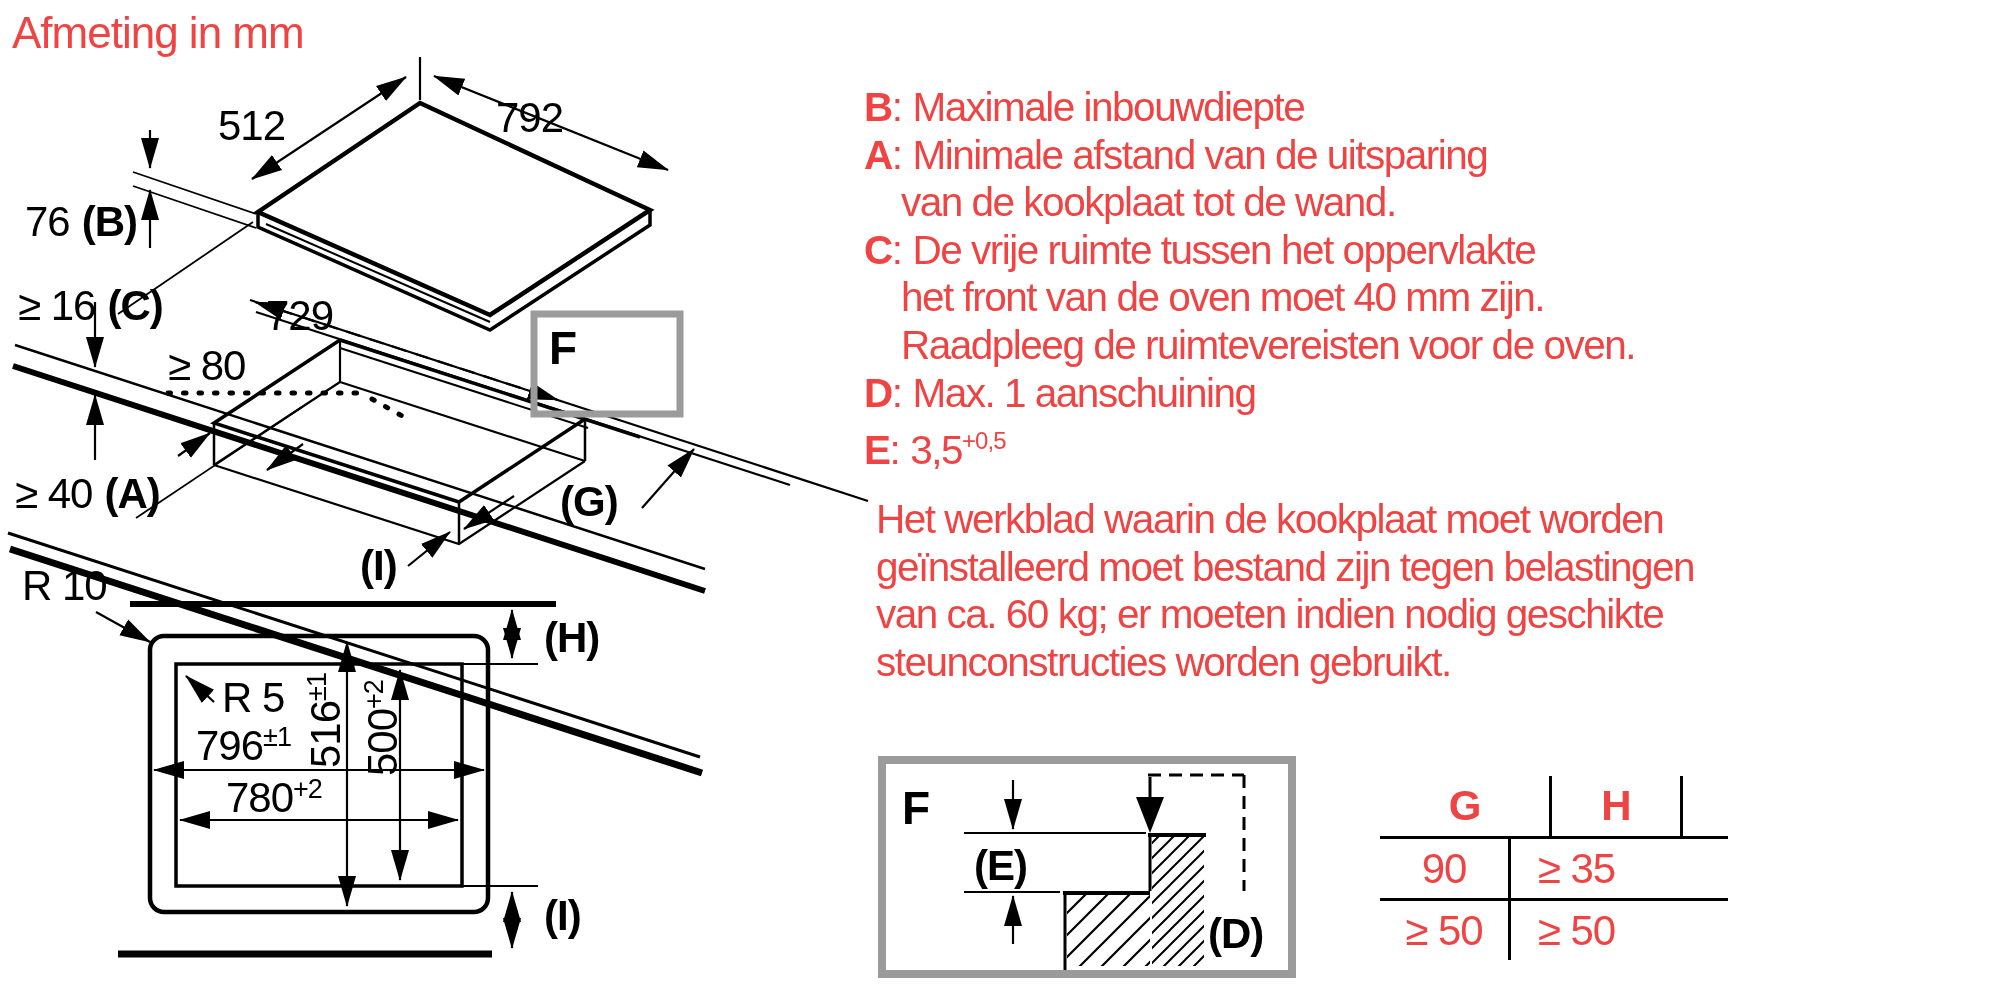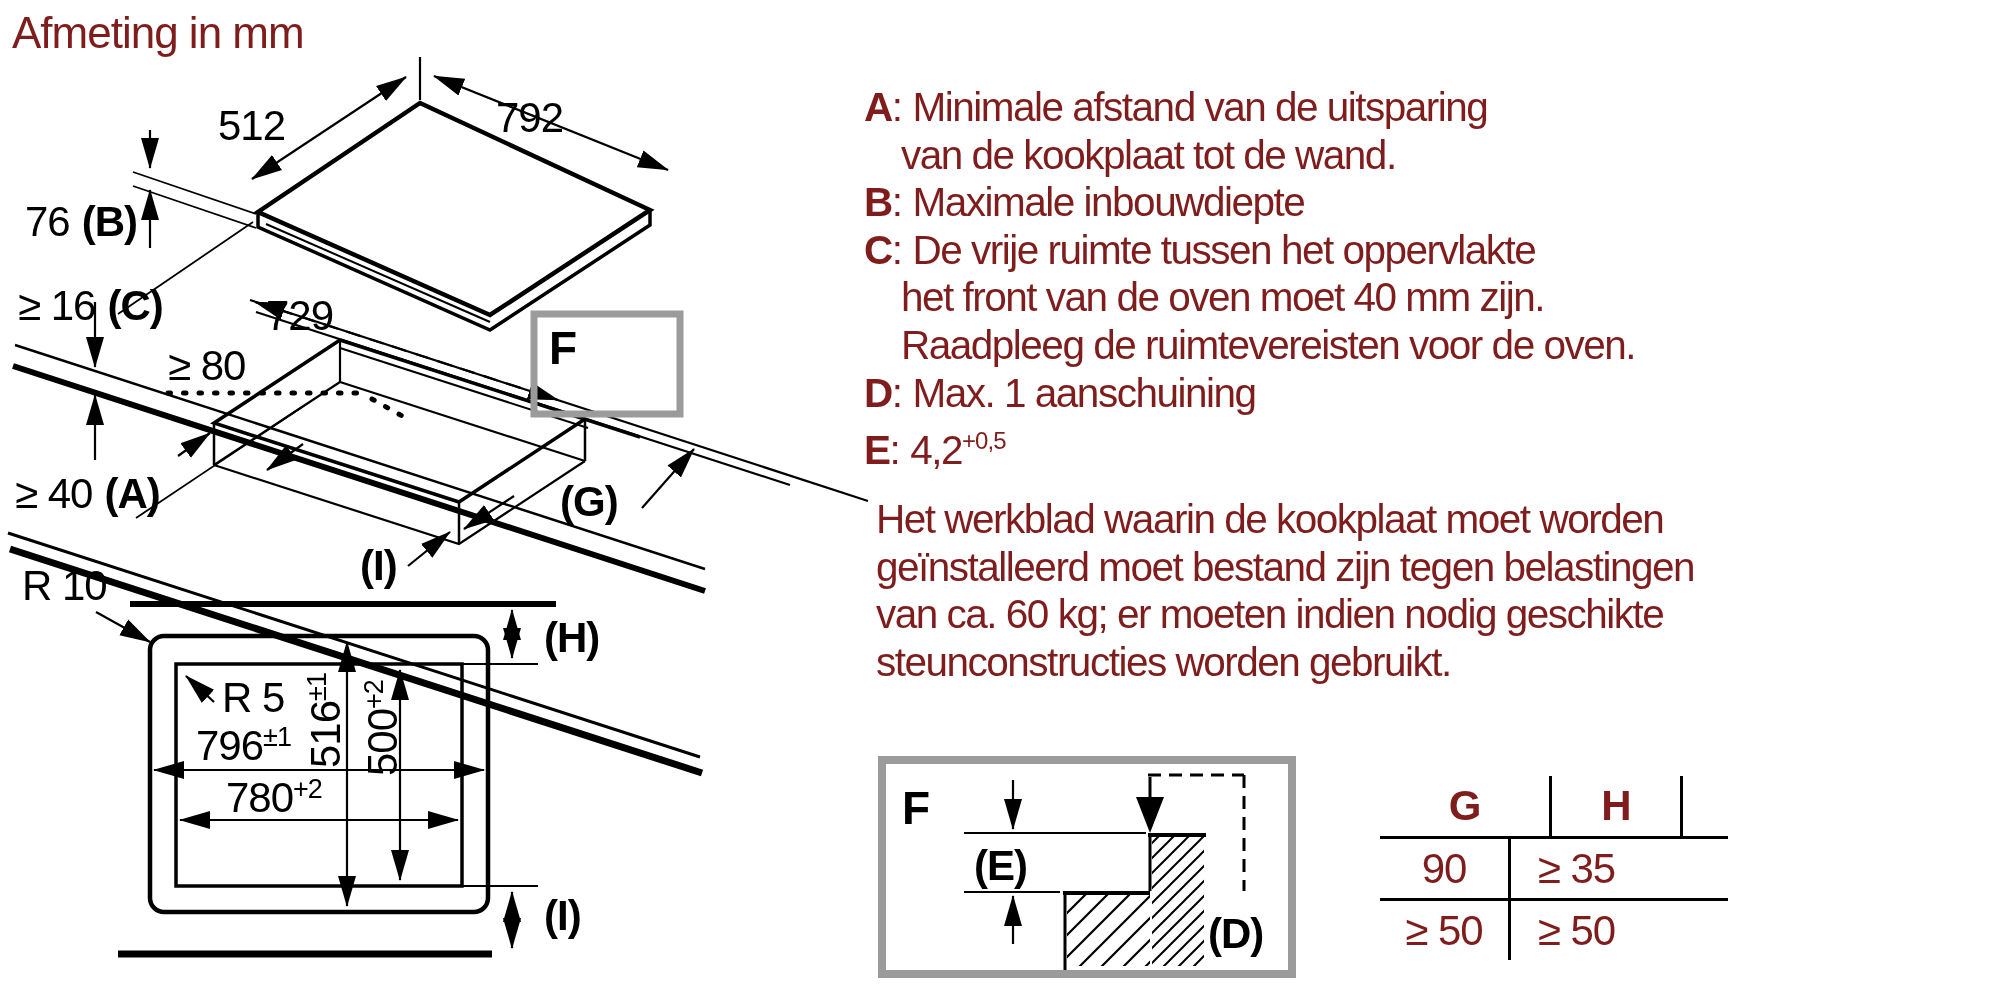--- a/index.html
+++ b/index.html
@@ -1,17 +1,17 @@
 <!DOCTYPE html>
 <html><head>
 <meta charset="utf-8">
 <style>
   html,body{margin:0;padding:0;background:#fff;}
   .page{position:relative;width:1728px;height:1000px;background:#fff;overflow:hidden;
-        font-family:"Liberation Sans",sans-serif;color:#7f1d1d;}
+        font-family:"Liberation Sans",sans-serif;color:#ef4444;}
   .title{position:absolute;left:12px;top:8px;font-size:44px;letter-spacing:-1px;}
   svg text{font-family:"Liberation Sans",sans-serif;font-size:42px;fill:#000;letter-spacing:-1px;}
   svg text.b{font-weight:bold;}
   svg .big{font-size:46px;font-weight:bold;}
   .legend{position:absolute;left:864px;top:84px;width:880px;font-size:40.5px;
           letter-spacing:-1.5px;line-height:47.6px;}
   .lg-item{padding-left:37px;}
   .lg-first{display:block;text-indent:-37px;}
   .lg-cont{display:block;}
   .lg-key{font-weight:bold;}
@@ -182,36 +182,36 @@
         <line x1="1150" y1="777" x2="1150" y2="797" stroke-width="3"></line>
       </g>
       <polygon points="1136,797 1164,797 1150,833" fill="#000"></polygon>
       <text x="1208" y="948" class="b">(D)</text>
     </g>
   </svg>
 
   
   <div class="legend">
     <div class="lg-item">
+      <span class="lg-first"><span class="lg-key">B</span><span class="lg-colon">:</span><span>Maximale inbouwdiepte</span></span>
+    </div>
+    <div class="lg-item">
       <span class="lg-first"><span class="lg-key">A</span><span class="lg-colon">:</span><span>Minimale afstand van de uitsparing</span></span>
       <span class="lg-cont">van de kookplaat tot de wand.</span>
-    </div>
-    <div class="lg-item">
-      <span class="lg-first"><span class="lg-key">B</span><span class="lg-colon">:</span><span>Maximale inbouwdiepte</span></span>
     </div>
     <div class="lg-item">
       <span class="lg-first"><span class="lg-key">C</span><span class="lg-colon">:</span><span>De vrije ruimte tussen het oppervlakte</span></span>
       <span class="lg-cont">het front van de oven moet 40 mm zijn.</span>
       <span class="lg-cont">Raadpleeg de ruimtevereisten voor de oven.</span>
     </div>
     <div class="lg-item">
       <span class="lg-first"><span class="lg-key">D</span><span class="lg-colon">:</span><span>Max. 1 aanschuining</span></span>
     </div>
     <div class="lg-item">
-      <span class="lg-first"><span class="lg-key">E</span><span class="lg-colon">:</span><span>4,2</span><sup>+0,5</sup></span>
+      <span class="lg-first"><span class="lg-key">E</span><span class="lg-colon">:</span><span>3,5</span><sup>+0,5</sup></span>
     </div>
     <div class="para">
       <span class="lg-cont">Het werkblad waarin de kookplaat moet worden</span>
       <span class="lg-cont">geïnstalleerd moet bestand zijn tegen belastingen</span>
       <span class="lg-cont">van ca. 60 kg; er moeten indien nodig geschikte</span>
       <span class="lg-cont">steunconstructies worden gebruikt.</span>
     </div>
   </div>
 
   

